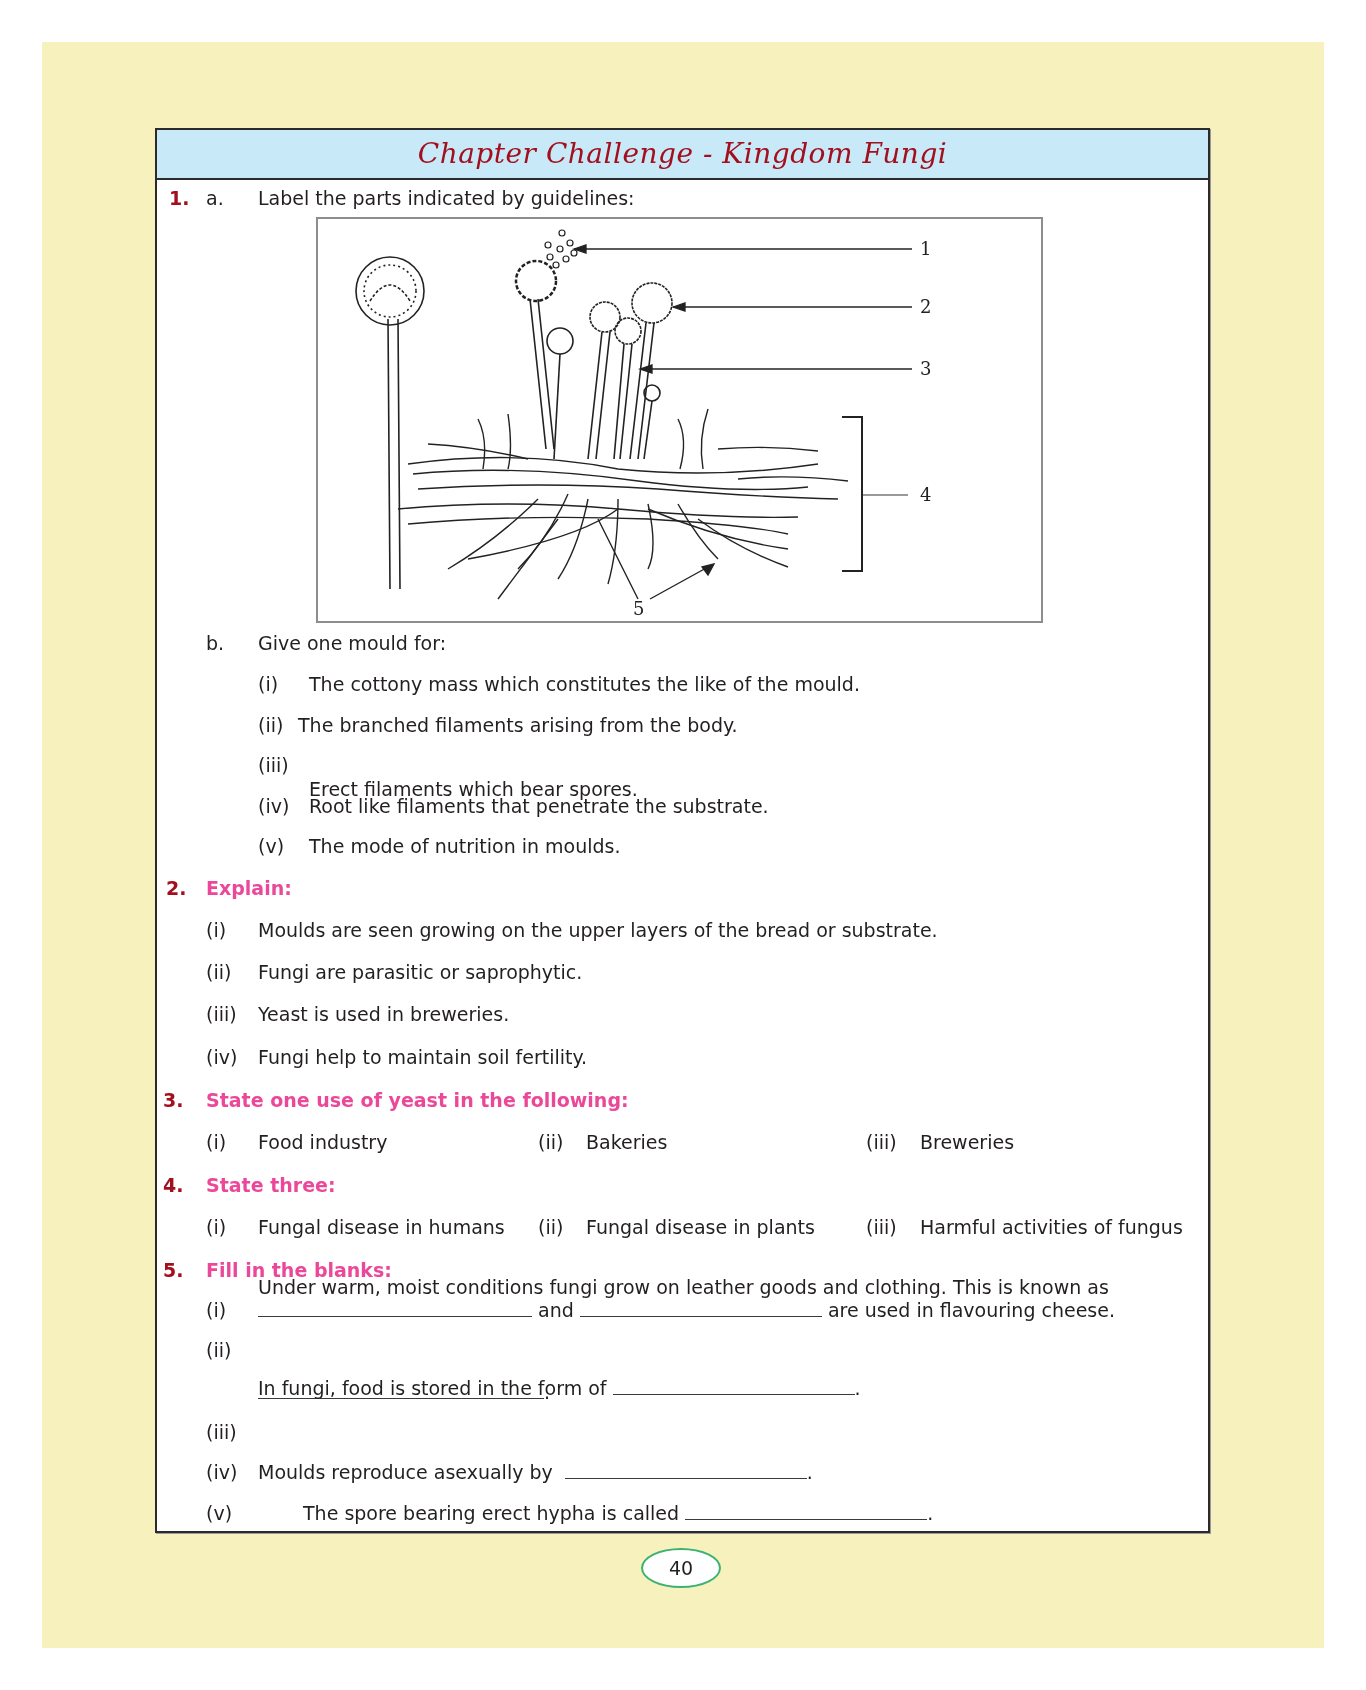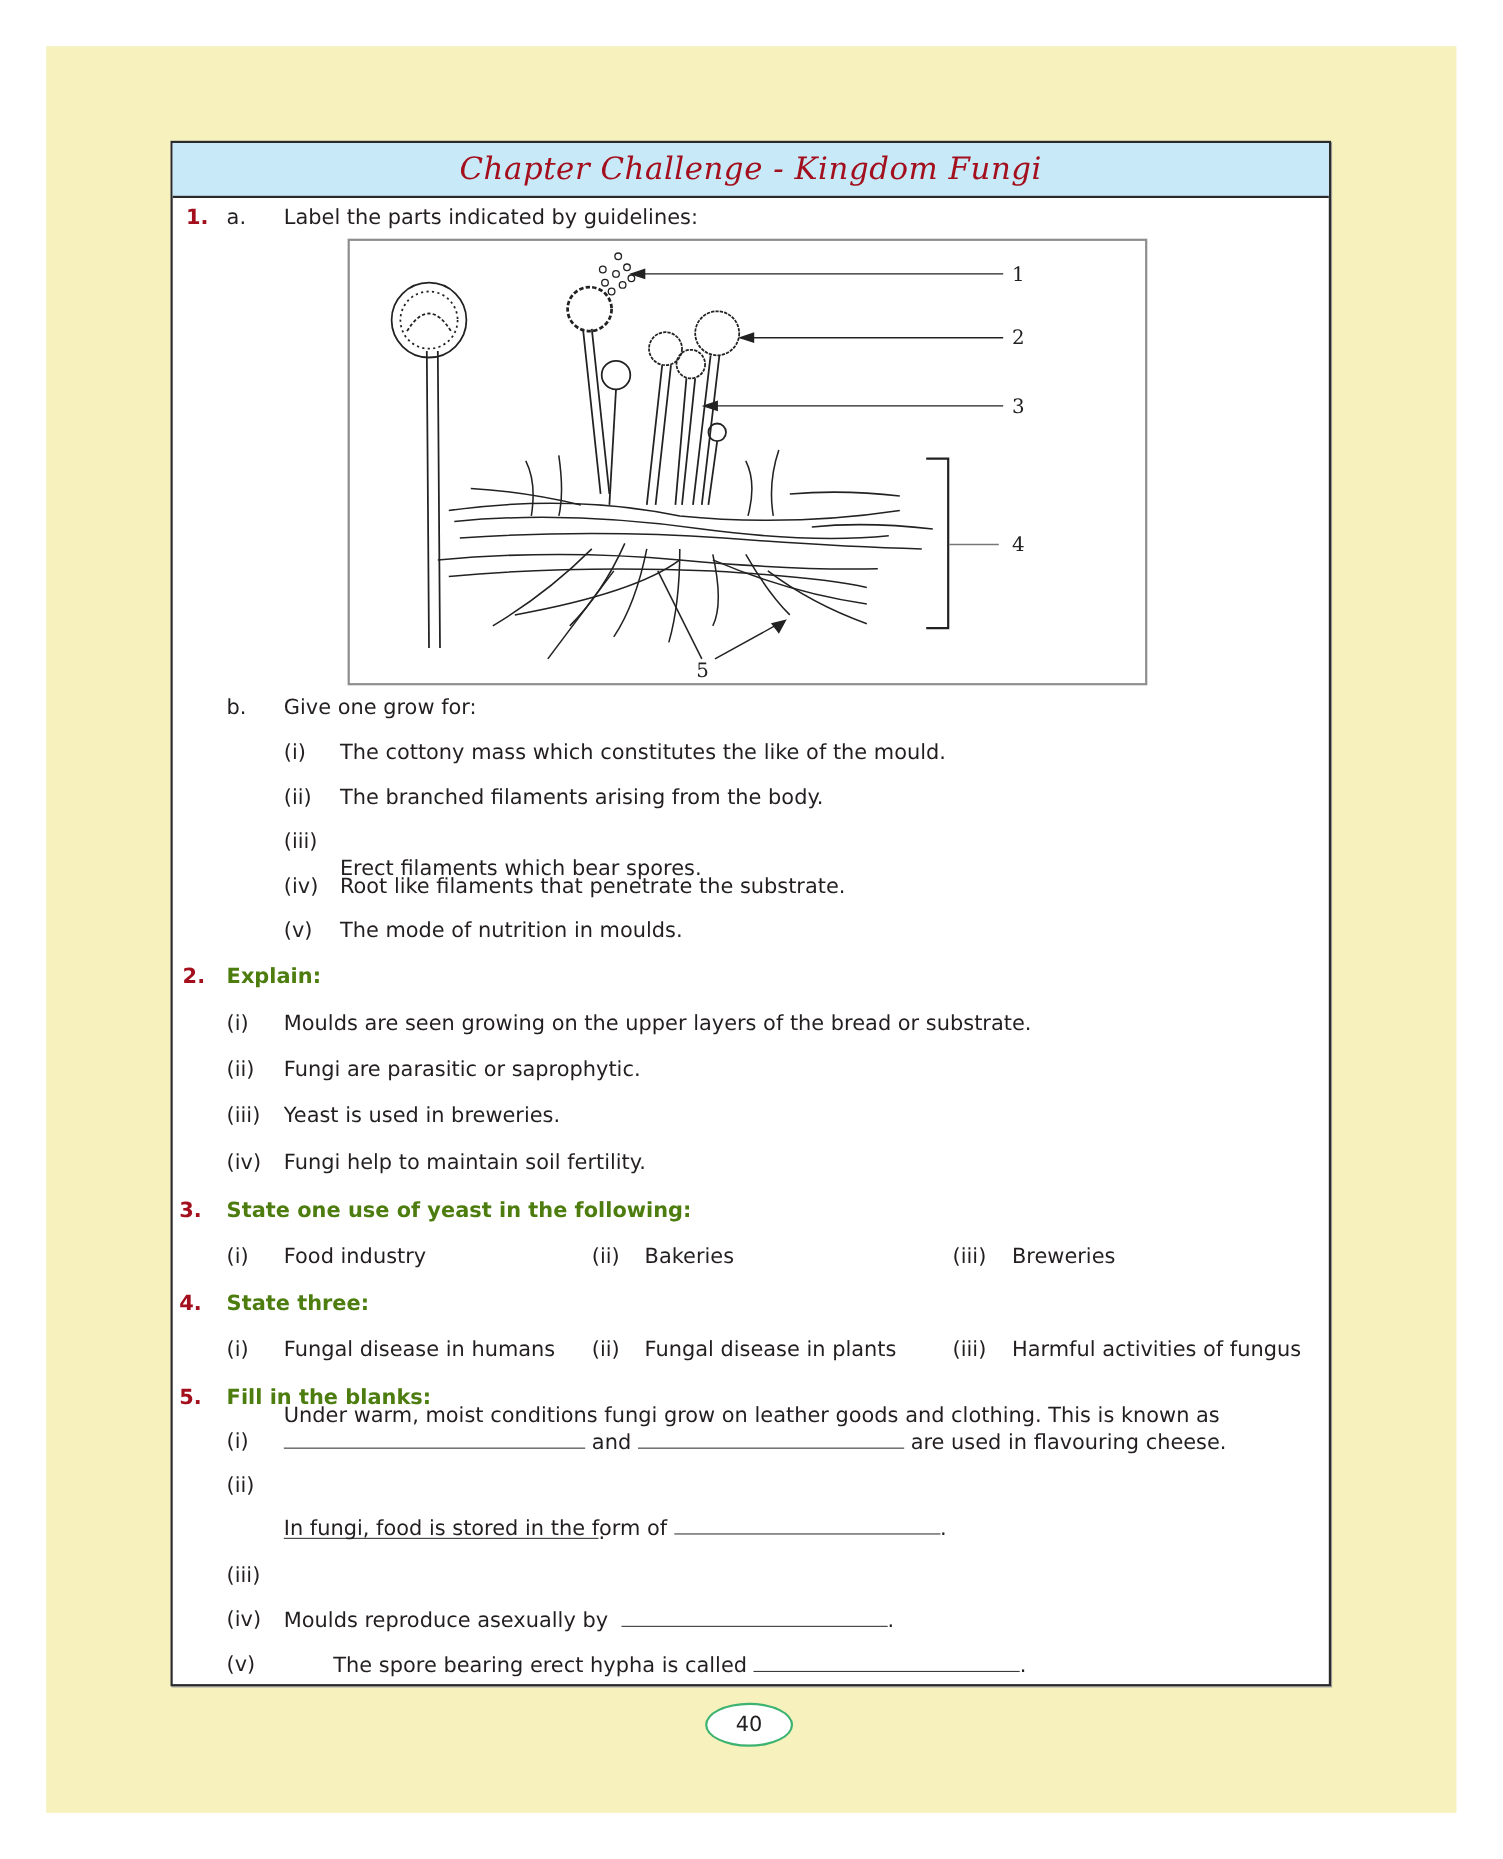--- a/index.html
+++ b/index.html
@@ -7,21 +7,21 @@
          font-family: "DejaVu Sans", sans-serif; color: #231f20; }
   .page { position: absolute; left: 42px; top: 42px; width: 1282px; height: 1606px; background: #f6f1bd; }
   .box { position: absolute; left: 155px; top: 128px; width: 1051px; height: 1401px;
          background: #ffffff; border: 2px solid #2b2b2b; box-shadow: 1px 1px 0 #9a9a9a; }
   .header { position: absolute; left: 0; top: 0; width: 100%; height: 48px; background: #c8e9f8;
             border-bottom: 2px solid #2b2b2b; text-align: center; }
   .title { font-family: "DejaVu Serif", serif; font-style: italic; font-size: 28px; line-height: 48px;
            color: #a30f1d; letter-spacing: 0.5px; }
   .t { position: absolute; font-size: 19px; line-height: 24px; white-space: nowrap; }
   .qn { color: #a30f1d; font-weight: bold; font-size: 19px; }
-  .qh { color: #4d7c0f; font-weight: bold; }
+  .qh { color: #ec4899; font-weight: bold; }
   .blank { display: inline-block; border-bottom: 1.5px solid #3a3a3a; height: 18px; vertical-align: baseline; }
   .diagram { position: absolute; left: 316px; top: 217px; width: 723px; height: 402px;
              border: 2px solid #8d8d8d; background: #fff; }
   .diagram svg { position: absolute; left: 0; top: 0; }
   .pgnum { position: absolute; left: 641px; top: 1548px; width: 76px; height: 36px; border: 2px solid #3cb371;
            border-radius: 50%; background: #fff; text-align: center; line-height: 36px; font-size: 19px; color: #231f20; }
 </style>
 </head>
 <body>
 
@@ -111,26 +111,26 @@
       <text x="602" y="36">1</text>
       <text x="602" y="94">2</text>
       <text x="602" y="156">3</text>
       <text x="602" y="282">4</text>
       <text x="315" y="396">5</text>
     </g>
   </svg>
 </div>
 
 <div class="t" style="left:206px; top:631px;">b.</div>
-<div class="t" style="left:258px; top:631px;">Give one grow for:</div>
+<div class="t" style="left:258px; top:631px;">Give one mould for:</div>
 
 <div class="t" style="left:258px; top:672px;">(i)</div>
 <div class="t" style="left:309px; top:672px;">The cottony mass which constitutes the like of the mould.</div>
 <div class="t" style="left:258px; top:713px;">(ii)</div>
-<div class="t" style="left:309px; top:713px;">The branched filaments arising from the body.</div>
+<div class="t" style="left:298px; top:713px;">The branched filaments arising from the body.</div>
 <div class="t" style="left:258px; top:753px;">(iii)</div>
 <div class="t" style="left:309px; top:753px;margin-top:24px;">Erect filaments which bear spores.</div>
 <div class="t" style="left:258px; top:794px;">(iv)</div>
 <div class="t" style="left:309px; top:794px;text-align:center;">Root like filaments that penetrate the substrate.</div>
 <div class="t" style="left:258px; top:834px;">(v)</div>
 <div class="t" style="left:309px; top:834px;">The mode of nutrition in moulds.</div>
 
 <div class="t qn" style="left:166px; top:876px;">2.</div>
 <div class="t qh" style="left:206px; top:876px;">Explain:</div>
 <div class="t" style="left:206px; top:918px;">(i)</div>

